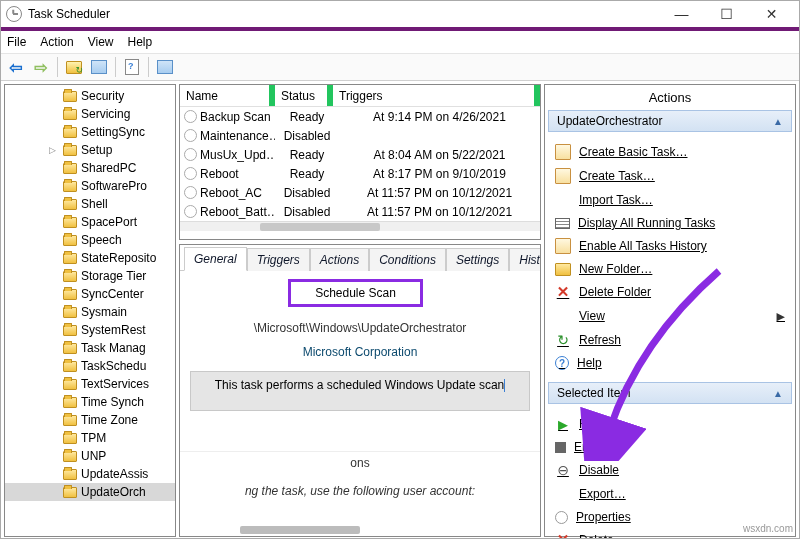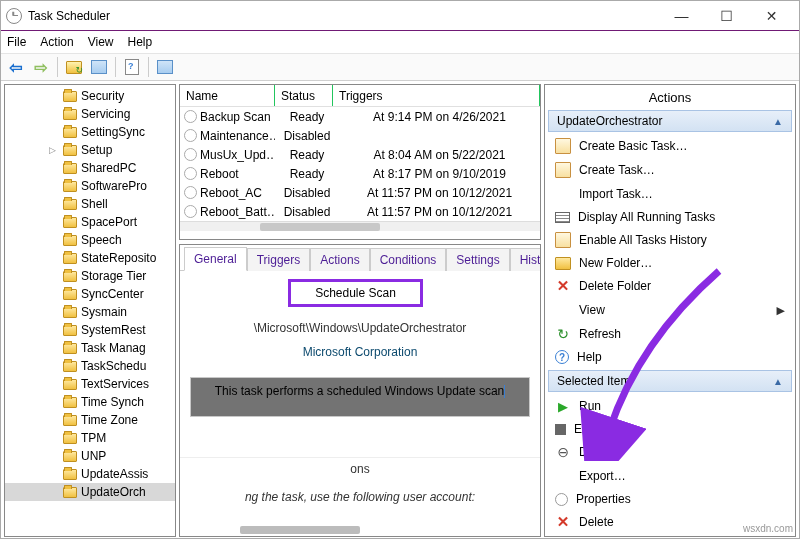--- a/index.html
+++ b/index.html
@@ -1,17 +1,17 @@
 <!DOCTYPE html>
 <html><head>
 <meta charset="utf-8">
 <style>
 * { box-sizing: border-box; margin: 0; padding: 0; font-family: "Segoe UI", Tahoma, sans-serif; font-size: 12px; }
 body { background: #fff; width: 800px; height: 539px; overflow: hidden; position: relative; border: 1px solid #aaa; }
-.titlebar { height: 30px; display: flex; align-items: center; padding: 0 5px; border-bottom: 1px solid #701a75; }
+.titlebar { height: 30px; display: flex; align-items: center; padding: 0 5px; border-bottom: 4px solid #701a75; }
 .titlebar .icon { width: 16px; height: 16px; border: 1.5px solid #888; border-radius: 50%; margin-right: 6px; position: relative; }
 .titlebar .icon::after { content:''; position:absolute; width:4px; height:1.5px; background:#888; top:6px; left:6px; transform-origin:left; transform:rotate(-90deg); }
 .titlebar .icon::before { content:''; position:absolute; width:5px; height:1.5px; background:#888; top:6px; left:6px; }
 .titlebar .title { flex:1; color:#000; }
 .winbtns { display:flex; }
 .winbtn { width:45px; height:28px; display:flex; align-items:center; justify-content:center; color:#333; font-size:14px; }
 .menubar { height:22px; display:flex; align-items:center; padding:0 6px; gap:14px; }
 .menubar span { color:#000; }
 .toolbar { height:28px; border-top:1px solid #e5e5e5; border-bottom:1px solid #d0d0d0; display:flex; align-items:center; padding:0 4px; gap:3px; background:#fafafa; }
 .tbtn { width:22px; height:22px; border:1px solid transparent; display:flex; align-items:center; justify-content:center; }
@@ -28,48 +28,48 @@
 .tree { width:172px; border:1px solid #888; margin:3px 0 3px 3px; overflow:auto; padding:2px 0; }
 .tree-item { display:flex; align-items:center; height:18px; padding-left:58px; white-space:nowrap; gap:4px; }
 .tree-item.sel { background:#d8d8d8; }
 .fold { width:14px; height:11px; background:linear-gradient(#ffe9a0,#f0c040); border:1px solid #c09020; border-radius:1px; flex-shrink:0; position:relative; }
 .fold::before { content:''; position:absolute; top:-3px; left:0; width:6px; height:3px; background:#f0c040; border:1px solid #c09020; border-bottom:none; border-radius:1px 1px 0 0; }
 .chev { position:absolute; margin-left:-14px; color:#888; font-size:9px; }
 
 .mid { flex:1; margin:3px; display:flex; flex-direction:column; gap:4px; min-width:0; }
 .taskgrid { border:1px solid #888; height:156px; background:#fff; overflow:hidden; }
 .gridhead { display:flex; border-bottom:1px solid #e0e0e0; height:22px; align-items:center; }
-.gridhead div { padding:0 6px; border-right:1px solid #22c55e; height:100%; display:flex; align-items:center; }
+.gridhead div { padding:0 6px; border-right:6px solid #22c55e; height:100%; display:flex; align-items:center; }
 .c1{width:95px;} .c2{width:58px;} .c3{flex:1;}
 .gridrow { display:flex; height:19px; align-items:center; }
 .gridrow .c1 { display:flex; align-items:center; gap:3px; padding-left:4px; white-space:nowrap; overflow:hidden; }
 .gridrow .c2 { padding-left:6px; }
 .gridrow .c3 { padding-left:6px; white-space:nowrap; }
 .clock-i { width:13px; height:13px; border:1.5px solid #aaa; border-radius:50%; flex-shrink:0; position:relative; }
 .gridscroll { height:10px; background:#f0f0f0; border-top:1px solid #ddd; position:relative; }
 .gridscroll .thumb { position:absolute; left:80px; width:120px; height:8px; background:#c8c8c8; top:1px; border-radius:2px; }
 .detail { border:1px solid #888; flex:1; background:#fff; position:relative; overflow:hidden; }
 .tabs { display:flex; height:26px; align-items:flex-end; padding:0 4px; border-bottom:1px solid #ccc; gap:0; }
-.tab { padding:4px 9px; border:1px solid #ccc; border-bottom:none; background:#fff; font-size:12px; color:#4c1d95; position:relative; top:1px; white-space:nowrap; }
+.tab { padding:4px 9px; border:1px solid #ccc; border-bottom:none; background:#fff; font-size:12px; color:#0f172a; position:relative; top:1px; white-space:nowrap;font-style:italic; }
 .tab.active { background:#fff; border-bottom:1px solid #fff; }
 .tab:not(.active){ background:#f4f4f4; }
 .highlight { border:3px solid #8a2be2; padding:4px 24px; margin:8px 15px 4px 6px; display:inline-block; }
 .path { padding:4px 10px; color:#333; margin-top:6px; }
 .author { padding:6px 10px; color:#0c4a6e; }
-.descbox { margin:12px 10px; border:1px solid #c8c8c8; padding:6px; background:#737373; height:40px; position:relative; }
+.descbox { margin:6px 10px; border:1px solid #c8c8c8; padding:6px; background:#e5e5e5; height:40px; position:relative; }
 .descbox .cursor { display:inline-block; width:1px; height:13px; background:#3a7fd4; vertical-align:middle; }
 .optline { padding:4px 10px; color:#333; margin-top:40px; border-top:1px solid #eee; }
 .optline2 { padding:4px 10px; color:#333; margin-top:6px;font-style:italic; }
 .detscroll { position:absolute; bottom:2px; left:60px; width:120px; height:8px; background:#bcbcbc; border-radius:2px; }
 
 .right { width:252px; border:1px solid #888; margin:3px 3px 3px 0; background:#fff; display:flex; flex-direction:column; }
 .right-title { padding:5px 8px; font-size:13px; color:#000; }
 .section { background:linear-gradient(#e7eff9,#d3e2f3); border:1px solid #a9c3e4; padding:3px 8px; display:flex; align-items:center; justify-content:space-between; margin:0 3px; }
 .section span.arr { color:#3a6aa6; font-size:10px; }
-.actlist { padding:2px 0; }
+.actlist { padding:8px 0;text-decoration:underline; }
 .actitem { display:flex; align-items:center; gap:8px; padding:4px 10px; }
 .ico { width:16px; height:16px; display:flex; align-items:center; justify-content:center; font-size:13px; flex-shrink:0; }
 .ico.doc { border:1px solid #c89040; background:linear-gradient(#fff8e0,#f8e0a0); border-radius:1px; }
 .ico.folder { background:linear-gradient(#ffe9a0,#f0c040); border:1px solid #c09020; border-radius:1px; height:13px; }
 .ico.x { color:#d43a2a; font-weight:bold; font-size:15px; }
 .ico.refresh { color:#2a8f2a; font-size:14px; }
 .ico.help { color:#3a7fd4; border:1.5px solid #3a7fd4; border-radius:50%; font-weight:bold; width:14px; height:14px; font-size:10px; }
 .ico.play { color:#2aa82a; }
 .ico.stop { width:11px; height:11px; background:#666; }
 .ico.down { font-size:14px; color:#555; }

